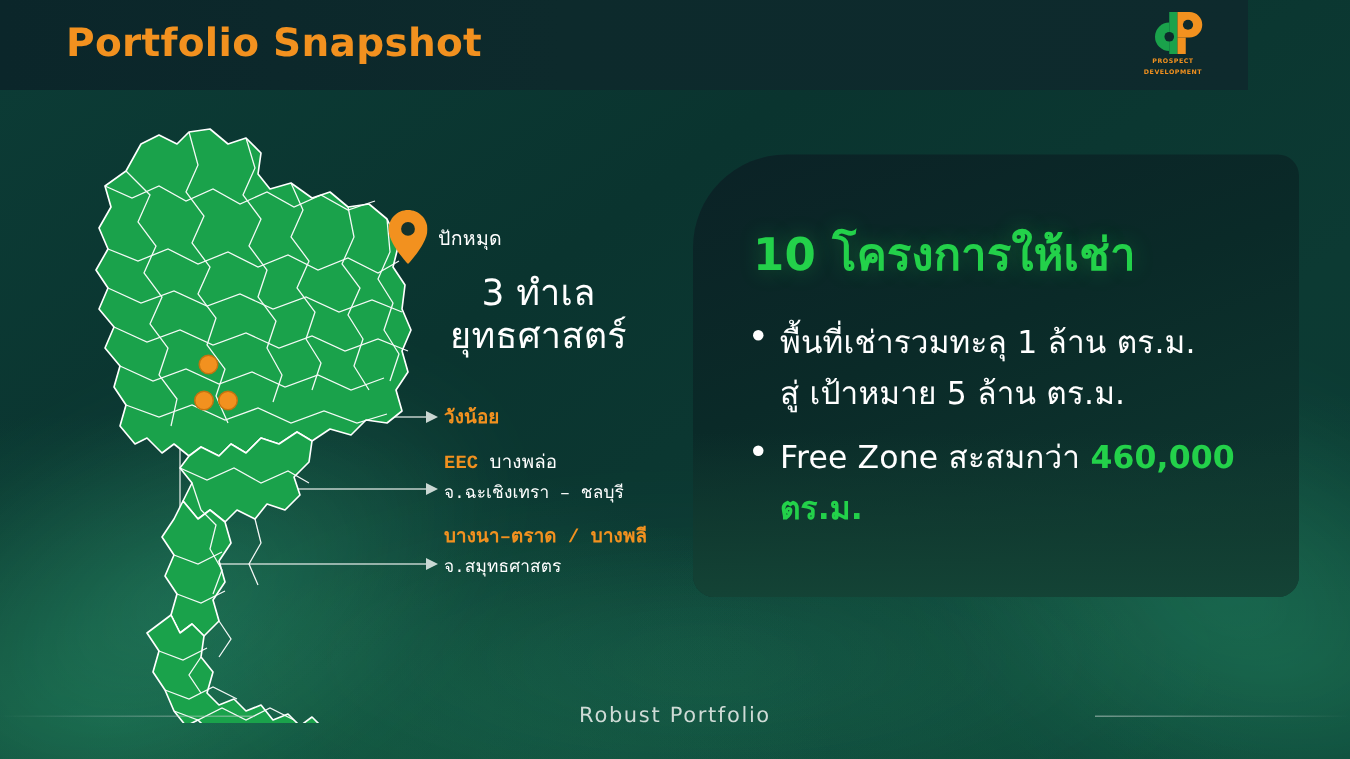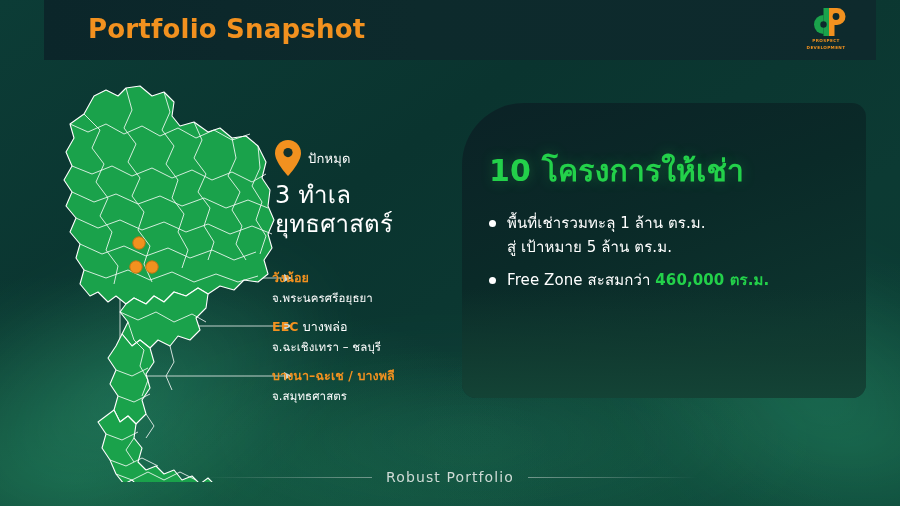--- a/index.html
+++ b/index.html
@@ -42,21 +42,20 @@
     left:120px; top:330px; width:700px; height:220px;
     background:radial-gradient(ellipse at 50% 50%, rgba(45,170,105,.14), rgba(45,170,105,0) 68%);
     filter:blur(24px);
   }
 
   
   #header {
     position:absolute; left:0; top:0; width:832px; height:60px;
     background:linear-gradient(90deg,#0b262a 0%, #0d2a2c 45%, #0e2a2d 100%);
     z-index:6;
-    margin-left:44px;
   }
   #title {
     position:absolute; left:44px; top:14px;
     font-size:26px; font-weight:bold; letter-spacing:.2px;
     color:#f2911f;
     font-family:"DejaVu Sans", sans-serif;
   }
 
   
   #logo { position:absolute; right:22px; top:6px; width:56px; height:48px; }
@@ -65,75 +64,75 @@
     position:absolute; left:0; top:32px; width:56px;
     text-align:center; color:#f2911f; font-size:4.2px;
     letter-spacing:.35px; line-height:1.55; font-weight:bold;
   }
   #logo .lname .l2 { color:#f2911f; }
 
   
   #map { position:absolute; left:22px; top:82px; width:270px; height:400px; z-index:4; }
 
   
-  #pinblock { position:absolute; left:275px; top:136px; width:200px; z-index:5; }
+  #pinblock { position:absolute; left:259px; top:136px; width:200px; z-index:5;text-align:center; }
   #pinrow { display:flex; align-items:center; gap:7px; height:44px; }
   #pin-icon { width:26px; height:36px; flex:none; }
   #pin-label { color:#ffffff; font-size:13px; letter-spacing:.2px; }
   #pin-head {
     margin-top:1px; color:#ffffff; font-size:24px; font-weight:normal;
     line-height:1.22; letter-spacing:.2px;
   }
 
   
   #connectors { position:absolute; left:22px; top:82px; width:300px; height:400px; z-index:3; }
 
   
-  #locs { position:absolute; left:272px; top:268px; width:200px; z-index:5; }
+  #locs { position:absolute; left:296px; top:268px; width:200px; z-index:5;font-family:Liberation Mono, monospace; }
   .loc { margin-bottom:10px; }
   .loc .name { color:#f2911f; font-size:12.5px; font-weight:bold; letter-spacing:.1px; }
   .loc .name .plain { color:#ffffff; font-weight:normal; }
   .loc .prov { color:#ffffff; font-size:11.5px; margin-top:1px; letter-spacing:.1px; }
 
   
   #card {
     position:absolute; left:462px; top:103px; width:404px; height:295px;
     border-radius:62px 14px 14px 14px;
     background:linear-gradient(160deg,#0b2226 0%, #0a2a28 42%, #0d342e 78%, #10372f 100%);
     z-index:5;
     overflow:hidden;
   }
   #card::after {
     content:""; position:absolute; left:0; right:0; bottom:0; height:110px;
     background:linear-gradient(180deg, rgba(16,55,47,0) 0%, rgba(18,62,50,.75) 60%, rgba(20,68,54,.95) 100%);
     pointer-events:none;
   }
-  #card-inner { position:relative; z-index:2; padding:48px 22px 0 27px; }
+  #card-inner { position:relative; z-index:2; padding:48px 22px 0 40px; }
 
   .headline {
     color:#23d14a; font-weight:bold; font-size:30px; line-height:1.32;
     letter-spacing:.2px;
     text-shadow:0 0 14px rgba(35,209,74,.32);
   }
   .headline .l2 { margin-left:-18px; display:block; }
 
   #bullets { margin-top:20px; }
   .bullet { display:flex; margin-bottom:9px; }
   .bullet .dot {
     flex:none; width:7px; height:7px; border-radius:50%;
     background:#ffffff; margin:9px 11px 0 0;
   }
-  .bullet .txt { color:#ffffff; font-size:15px; line-height:1.62; letter-spacing:.1px; }
+  .bullet .txt { color:#ffffff; font-size:21px; line-height:1.62; letter-spacing:.1px; }
   .bullet .txt .sub { display:block; }
   .hi { color:#23d14a; font-weight:bold; }
 
   
   #footer {
     position:absolute; left:0; bottom:18px; width:900px; height:22px;
-    display:flex; align-items:center; justify-content:center; gap:14px; z-index:6;
+    display:flex; align-items:center; justify-content:space-between; gap:14px; z-index:6;
   }
   #footer .rule { width:170px; height:1px; background:linear-gradient(90deg, rgba(190,205,200,0) 0%, rgba(190,205,200,.55) 100%); }
   #footer .rule.r { background:linear-gradient(90deg, rgba(190,205,200,.55) 0%, rgba(190,205,200,0) 100%); }
   #footer .ftext { color:#cfdbd6; font-size:14px; letter-spacing:1.1px; }
 </style>
 </head>
 <body>
 
 <div id="slide">
 
@@ -246,33 +245,32 @@
       <span>ยุทธศาสตร์</span>
     </div>
   </div>
 
   <div id="locs">
 
     <div class="loc">
       <div class="name">
         <span>วังน้อย</span><span class="plain"></span>
       </div>
-      <div class="prov">จ.พระนครศรีอยุธยา</div>
     </div>
 
     <div class="loc">
       <div class="name">
         <span>EEC</span><span class="plain"> บางพล่อ</span>
       </div>
       <div class="prov">จ.ฉะเชิงเทรา – ชลบุรี</div>
     </div>
 
     <div class="loc">
       <div class="name">
-        <span>บางนา–ฉะเช / บางพลี</span><span class="plain"></span>
+        <span>บางนา–ตราด / บางพลี</span><span class="plain"></span>
       </div>
       <div class="prov">จ.สมุทธศาสตร</div>
     </div>
 
   </div>
 
   <div id="card">
     <div id="card-inner">
 
       <div class="headline">

